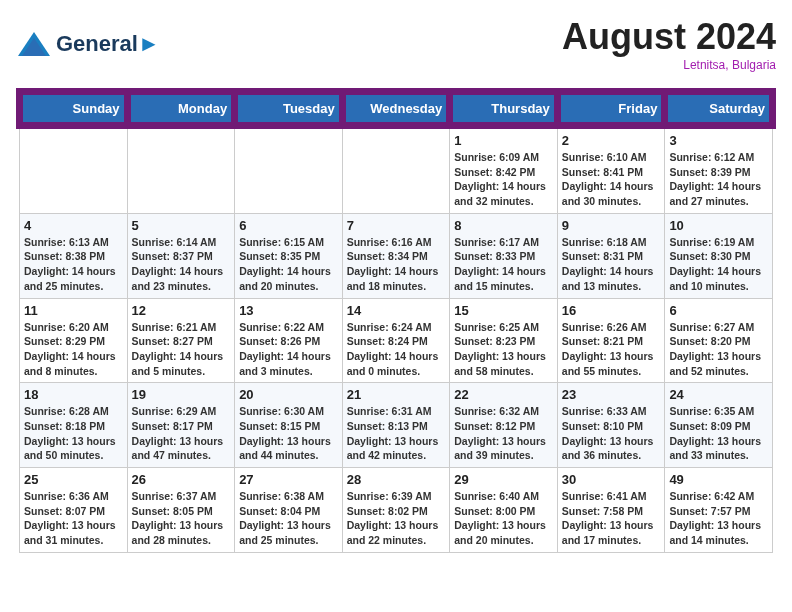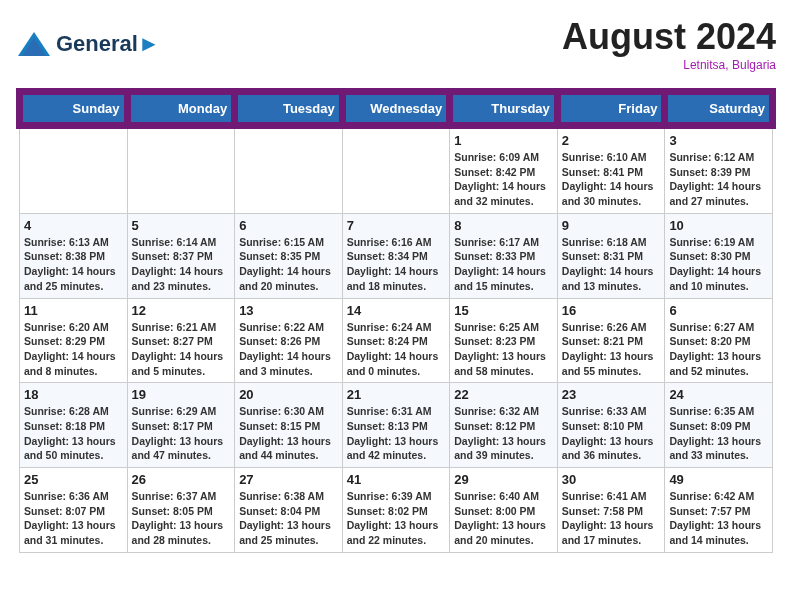--- a/index.html
+++ b/index.html
@@ -238,21 +238,21 @@
         </td>
         <td>
           <span class="day-number">26</span>
           <div class="day-info">Sunrise: 6:37 AM<br>Sunset: 8:05 PM<br>Daylight: 13 hours<br>and 28 minutes.</div>
         </td>
         <td>
           <span class="day-number">27</span>
           <div class="day-info">Sunrise: 6:38 AM<br>Sunset: 8:04 PM<br>Daylight: 13 hours<br>and 25 minutes.</div>
         </td>
         <td>
-          <span class="day-number">41</span>
+          <span class="day-number">28</span>
           <div class="day-info">Sunrise: 6:39 AM<br>Sunset: 8:02 PM<br>Daylight: 13 hours<br>and 22 minutes.</div>
         </td>
         <td>
           <span class="day-number">29</span>
           <div class="day-info">Sunrise: 6:40 AM<br>Sunset: 8:00 PM<br>Daylight: 13 hours<br>and 20 minutes.</div>
         </td>
         <td>
           <span class="day-number">30</span>
           <div class="day-info">Sunrise: 6:41 AM<br>Sunset: 7:58 PM<br>Daylight: 13 hours<br>and 17 minutes.</div>
         </td>

